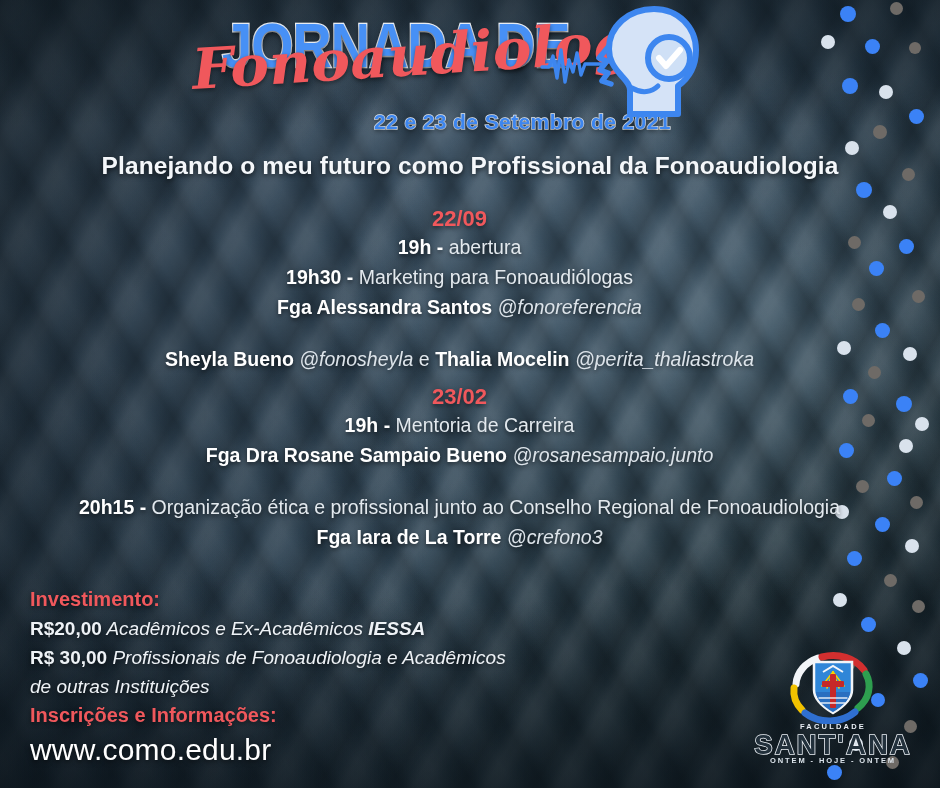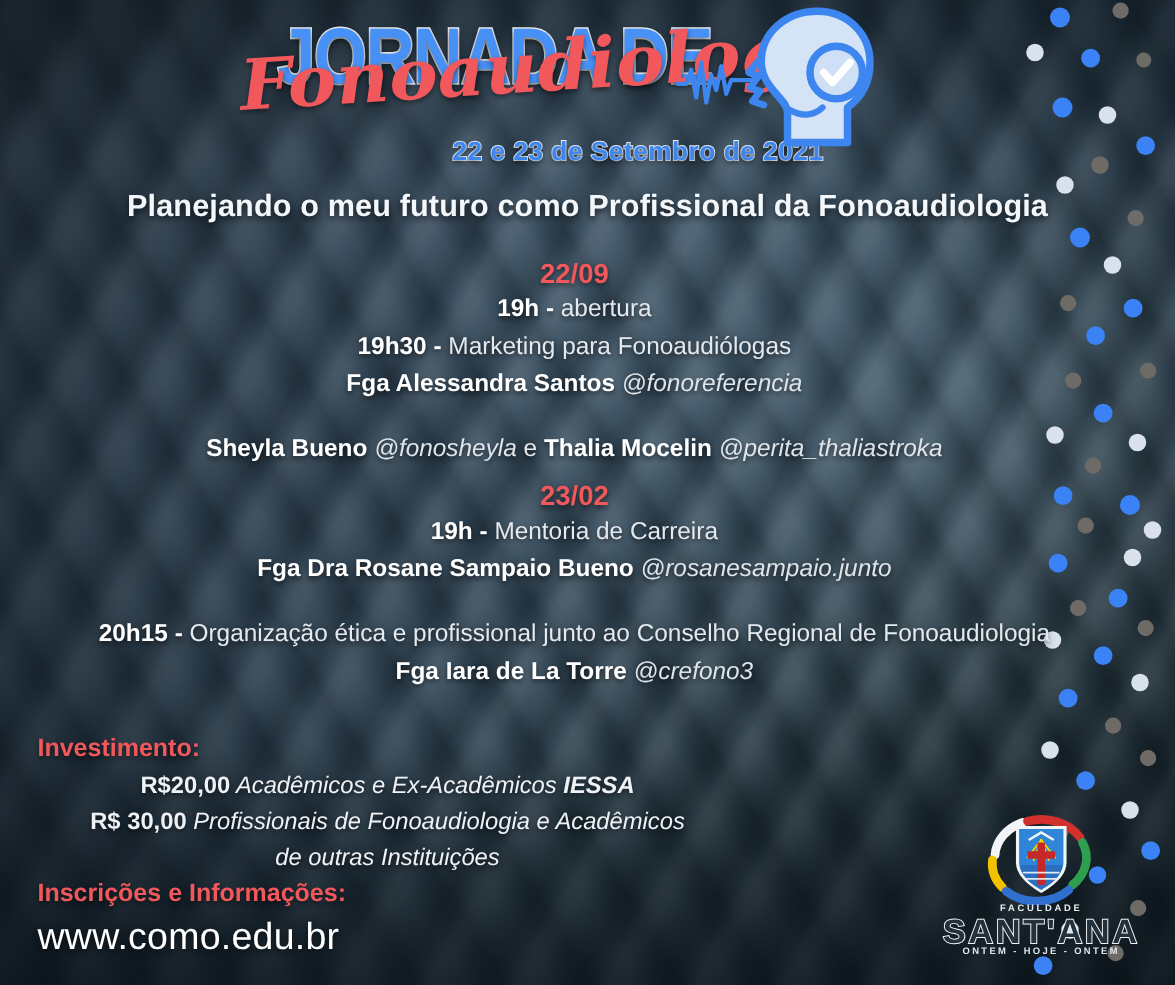--- a/index.html
+++ b/index.html
@@ -92,21 +92,21 @@
     font-weight:bold;
     font-size:56px;
     line-height:58px;
     color:#f0585c;
     white-space:nowrap;
     transform:rotate(-3.6deg) scaleX(1.04);
     transform-origin:left center;
     text-shadow:0 2px 4px rgba(0,0,0,.45);
   }
   .title-date {
-    position:absolute; left:362px; top:110px;
+    position:absolute; left:374px; top:110px;
     font-family:"Liberation Sans", sans-serif;
     font-weight:bold;
     font-size:21px;
     letter-spacing:.4px;
     color:#3d86ef;
     white-space:nowrap;
     -webkit-text-stroke:1.5px #eef4fb;
     paint-order:stroke fill;
     text-shadow:0 2px 4px rgba(0,0,0,.5);
   }
@@ -158,21 +158,20 @@
     color:#f0585c;
     line-height:29px;
     text-shadow:0 2px 4px rgba(0,0,0,.5);
   }
   .f-line {
     font-family:"Liberation Sans", sans-serif;
     font-size:19px;
     line-height:29px;
     color:#eef2f6;
     text-shadow:0 2px 4px rgba(0,0,0,.55);
-    text-align:center;
   }
   .f-line b { font-weight:bold; }
   .f-line i { font-style:italic; }
   .f-url {
     font-family:"Liberation Sans", sans-serif;
     font-size:30px;
     line-height:40px;
     color:#ffffff;
     letter-spacing:.2px;
     text-shadow:0 2px 5px rgba(0,0,0,.6);

